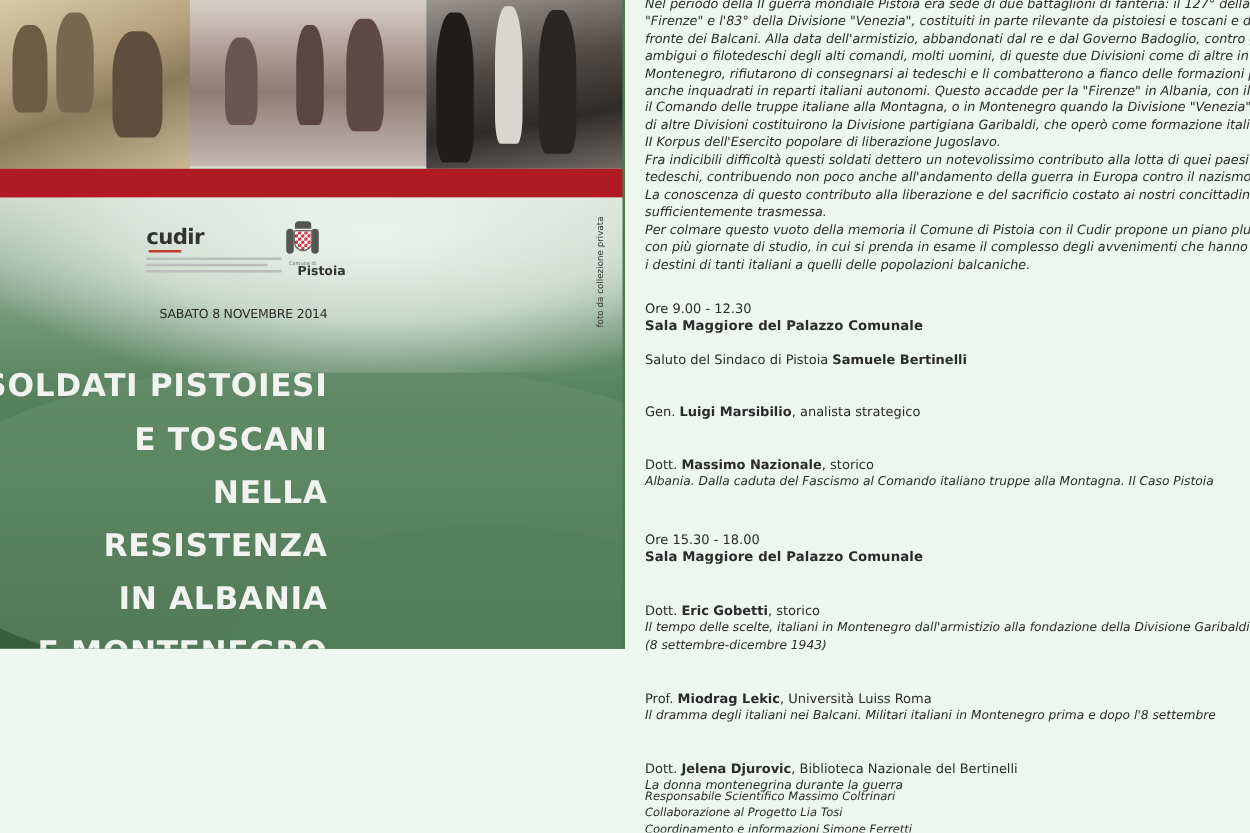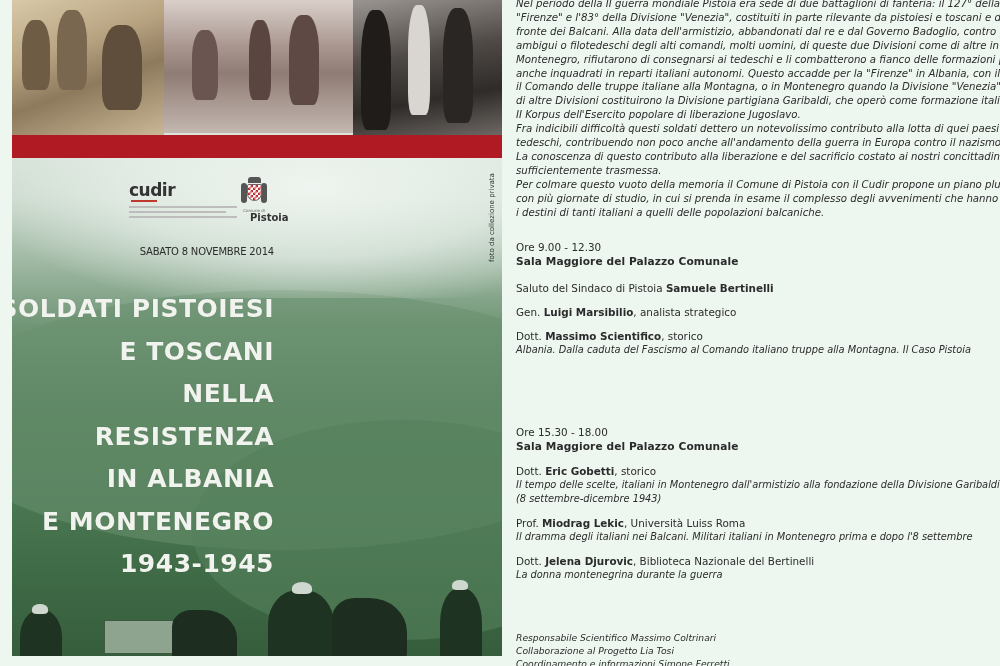--- a/index.html
+++ b/index.html
@@ -1,21 +1,21 @@
 <!DOCTYPE html>
 <html><head>
 <meta charset="utf-8">
 <style>
   * { box-sizing: border-box; margin: 0; padding: 0; }
   html, body { width: 1000px; height: 666px; overflow: hidden; background: #eef6f0; }
   body { position: relative; font-family: "DejaVu Sans", sans-serif; color: #2a2a2a; }
 
   
   .left {
-    position: absolute; left: 12px; top: 0; width: 500px; height: 656px; overflow: hidden;
+    position: absolute; left: 0; top: 0; width: 500px; height: 519px; overflow: hidden;
     background: linear-gradient(180deg, #e9efea 0%, #dfe8e1 18%, #cbd9cd 30%, #9fb8a3 40%, #6f9575 50%, #55805c 62%, #4c7853 75%, #3f6a46 88%, #365d3c 100%);
   }
   .left::after { 
     content: ""; position: absolute; right: 0; top: 0; width: 2px; height: 100%; background: #4d7755;
   }
   .photos { position: absolute; left: 0; top: 0; width: 500px; height: 135px; }
   .photo { position: absolute; top: 0; height: 135px; overflow: hidden; }
   .photo-1 { left: 0; width: 152px; background: linear-gradient(160deg,#d8c9a9 0%,#b9a482 35%,#8d7a5d 60%,#c9b796 100%); }
   .photo-2 { left: 152px; width: 189px; height: 133px; background: linear-gradient(180deg,#d9cfc9 0%,#a9968f 35%,#8f7c74 55%,#c3b7b0 100%); }
   .photo-3 { left: 341px; width: 159px; background: linear-gradient(170deg,#9a9591 0%,#4f4a46 40%,#2f2b28 70%,#6f6a66 100%); }
@@ -73,21 +73,21 @@
 
   
   .right { position: absolute; left: 502px; top: 0; width: 498px; height: 666px; background: #eef6f0; }
   .intro { position: absolute; left: 14px; top: -3px; width: 480px; font-size: 10.2px; line-height: 13.9px; font-style: italic; color: #2b2b2b; }
   .intro p { margin: 0; }
   .intro p span { display: block; white-space: nowrap; }
 
   .session { position: absolute; left: 14px; width: 480px; font-size: 10.4px; color: #2b2b2b; }
   .time { line-height: 13px; }
   .venue { font-weight: bold; font-size: 10.6px; line-height: 15px; letter-spacing: 0.1px; }
-  .talk { margin-top: 10px; }
+  .talk { margin-top: 28px; }
   .speaker { line-height: 14px; white-space: nowrap; }
   .speaker b { font-weight: bold; }
   .topic { font-style: italic; font-size: 9.8px; line-height: 14px; white-space: nowrap; }
 
   .footer { position: absolute; left: 14px; top: 631px; font-style: italic; font-size: 9.2px; line-height: 13px; color: #2b2b2b; }
 </style>
 </head>
 <body>
 
 <div class="left">
@@ -206,21 +206,21 @@
     <div class="talk">
       <div class="speaker">
         <span>Gen.</span>
         <b>Luigi Marsibilio</b><span>, analista strategico</span>
       </div>
     </div>
 
     <div class="talk">
       <div class="speaker">
         <span>Dott.</span>
-        <b>Massimo Scientifico</b><span>, storico</span>
+        <b>Massimo Nazionale</b><span>, storico</span>
       </div>
       <div class="topic">Albania. Dalla caduta del Fascismo al Comando italiano truppe alla Montagna. Il Caso Pistoia</div>
     </div>
 
   </div>
 
   <div class="session" style="top:426px;">
     <div class="time">Ore 15.30 - 18.00</div>
     <div class="venue">Sala Maggiore del Palazzo Comunale</div>
 

